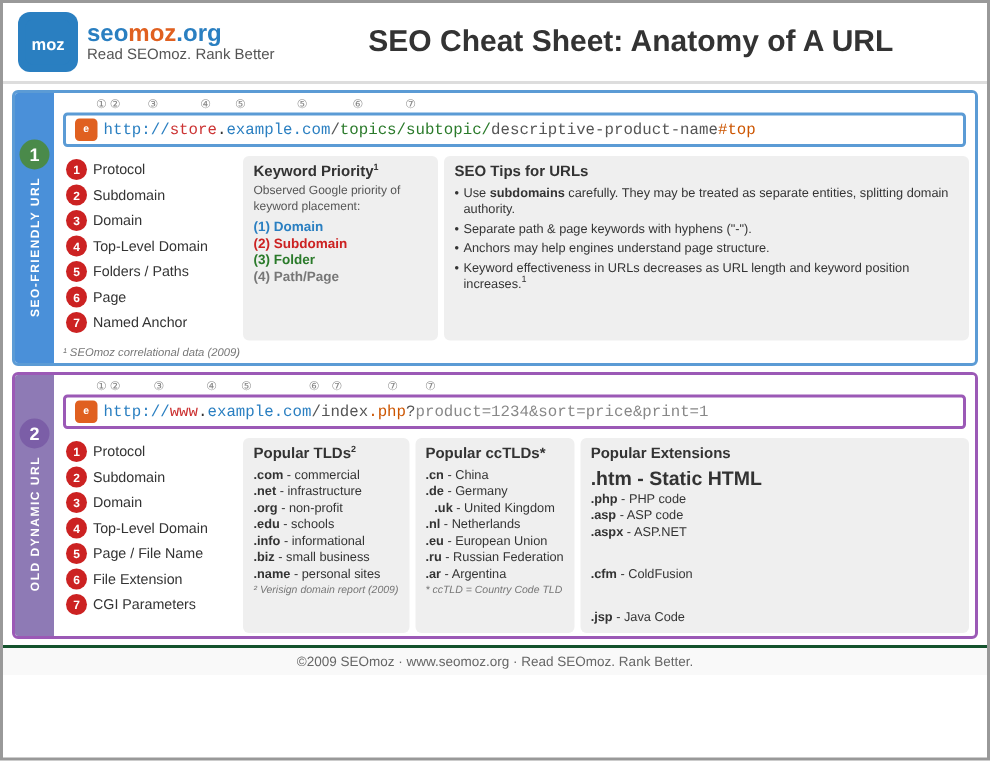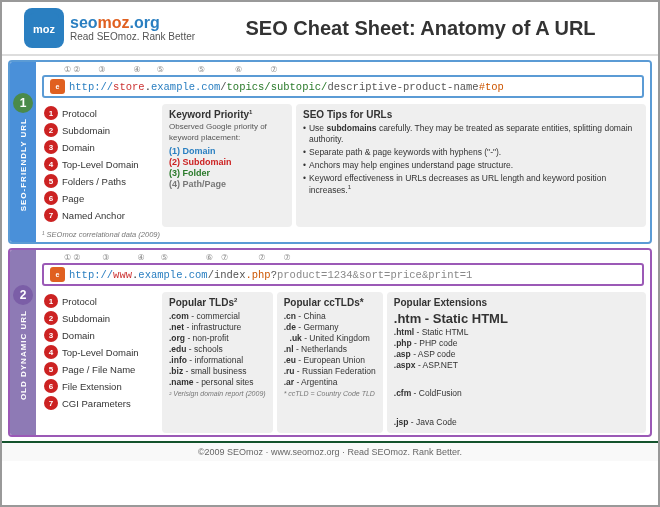--- a/index.html
+++ b/index.html
@@ -10,21 +10,21 @@
       height: 507px;
       overflow: hidden;
       border: 2px solid #999;
     }
 
     sup { font-size: 6px; }
   </style>
 </head>
 <body>
 
-<div style="display:flex;align-items:center;padding:6px 22px;background:#fff;border-bottom:2px solid #ddd;">
+<div style="display:flex;align-items:center;padding:6px 10px;background:#fff;border-bottom:2px solid #ddd;">
   <div style="display:flex;align-items:center;margin-right:10px;">
     <div style="width:40px;height:40px;background:#2a7fc1;border-radius:8px;display:flex;align-items:center;justify-content:center;margin-right:6px;">
       <svg width="30" height="30" viewBox="0 0 30 30">
         <rect width="30" height="30" rx="5" fill="#2a7fc1"></rect>
         <text x="15" y="20" text-anchor="middle" font-size="11" font-weight="bold" fill="white" font-family="Arial">moz</text>
       </svg>
     </div>
     <div>
       <div style="font-size:16px;font-weight:bold;line-height:1;">
         <span style="color:#2a7fc1;">seo</span><span style="color:#e06020;">moz</span><span style="color:#2a7fc1;">.org</span>
@@ -213,21 +213,20 @@
         <div style="font-size:8.5px;color:#333;margin-bottom:1px;"><strong>.nl</strong> - Netherlands</div>
         <div style="font-size:8.5px;color:#333;margin-bottom:1px;"><strong>.eu</strong> - European Union</div>
         <div style="font-size:8.5px;color:#333;margin-bottom:1px;"><strong>.ru</strong> - Russian Federation</div>
         <div style="font-size:8.5px;color:#333;margin-bottom:1px;"><strong>.ar</strong> - Argentina</div>
         <div style="font-size:7px;color:#777;margin-top:3px;font-style:italic;">* ccTLD = Country Code TLD</div>
       </div>
 
       <div style="background:#efefef;border-radius:4px;padding:5px 7px;font-size:9px;min-width:105px;flex:1;">
         <div style="font-size:10px;font-weight:bold;color:#333;margin-bottom:3px;">Popular Extensions</div>
         <div style="font-size:13px;color:#333;margin-bottom:1px;font-weight:bold;"><strong>.htm</strong> - Static HTML</div>
-        <div style="font-size:8.5px;color:#333;margin-bottom:1px;"><strong>.html</strong> - Static HTML</div>
         <div style="font-size:8.5px;color:#333;margin-bottom:1px;"><strong>.php</strong> - PHP code</div>
         <div style="font-size:8.5px;color:#333;margin-bottom:1px;"><strong>.asp</strong> - ASP code</div>
         <div style="font-size:8.5px;color:#333;margin-bottom:18px;"><strong>.aspx</strong> - ASP.NET</div>
         <div style="font-size:8.5px;color:#333;margin-bottom:19px;"><strong>.cfm</strong> - ColdFusion</div>
         <div style="font-size:8.5px;color:#333;margin-bottom:1px;"><strong>.jsp</strong> - Java Code</div>
       </div>
     </div>
   </div>
 </div>
 

